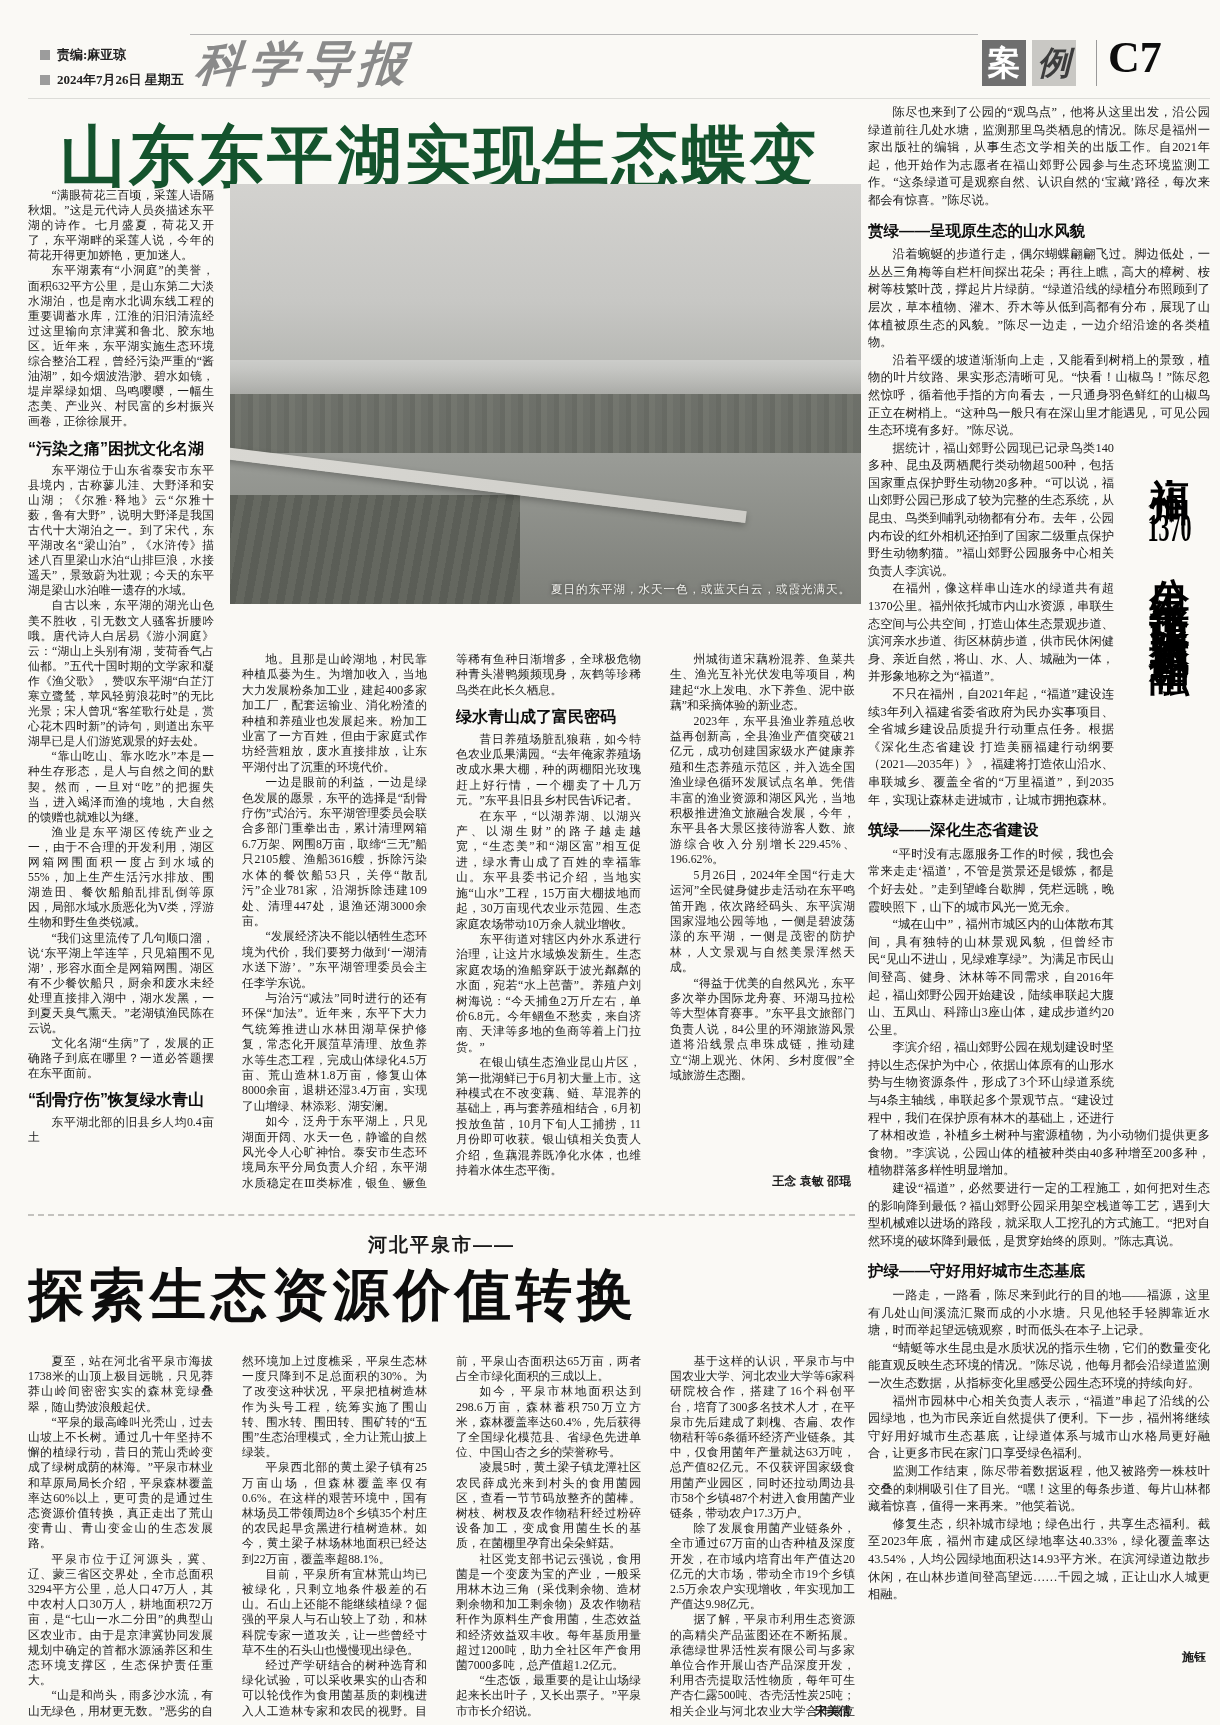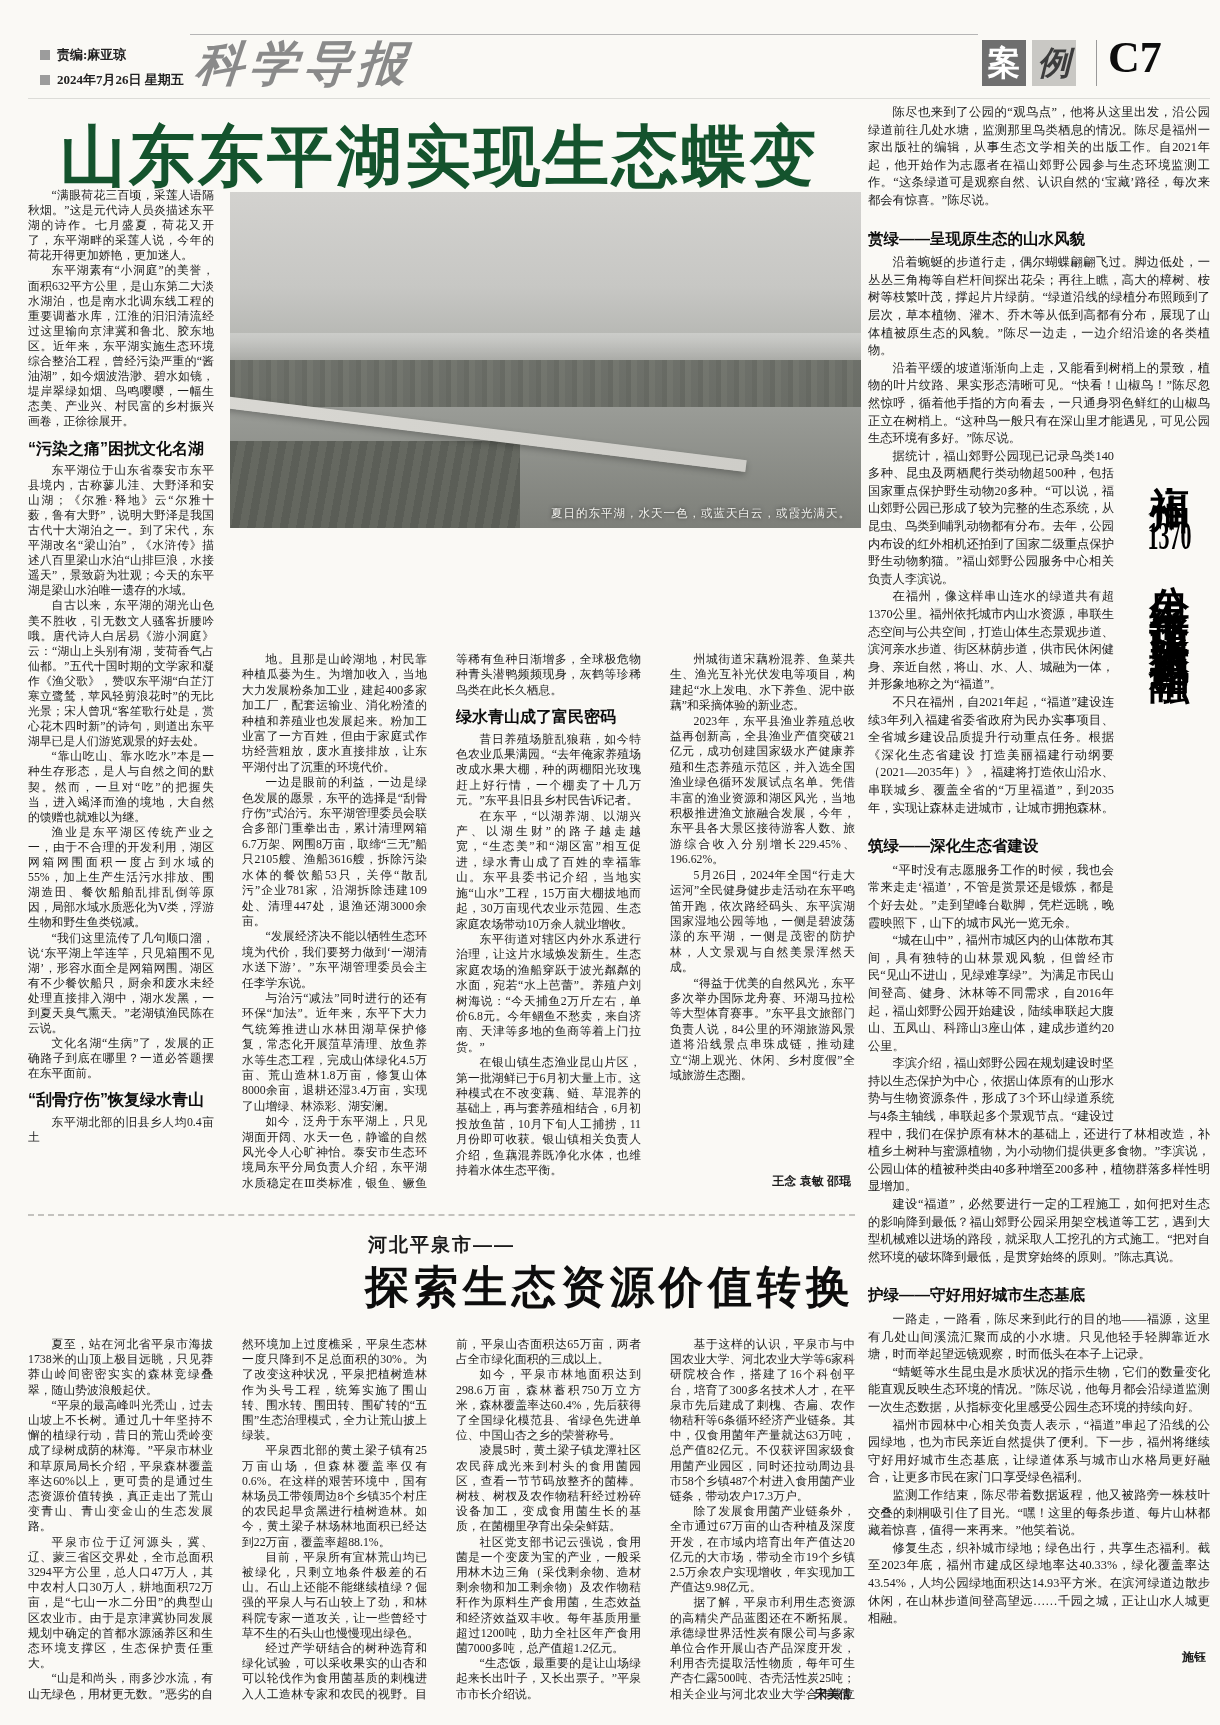--- a/index.html
+++ b/index.html
@@ -24,51 +24,51 @@
   
   .main-headline{position:absolute;left:60px;top:112px;width:724px;text-align:center;
                  font-family:"Liberation Sans","DejaVu Sans",sans-serif;font-size:66px;font-weight:900;
                  letter-spacing:3px;color:#14532d;white-space:nowrap}
   .col1{position:absolute;left:28px;top:188px;width:186px;height:1004px;overflow:hidden;
         font-size:11.8px;line-height:15.1px;text-align:justify}
   .para{text-indent:2em;margin:0}
   .subhead{font-family:"Liberation Sans","DejaVu Sans",sans-serif;font-weight:700;text-indent:0;
            font-size:16px;margin:11px 0 7px;color:#0d0d0d}
   
-  .photo{position:absolute;left:230px;top:192px;width:631px;height:336px;overflow:hidden;background:#ec4899}
+  .photo{position:absolute;left:230px;top:184px;width:631px;height:420px;overflow:hidden;background:#ec4899}
   .ph{position:absolute}
   .ph-sky{inset:0;background:linear-gradient(180deg,#d3d2cf 0%,#c7c7c4 28%,#b6b7b3 44%,#a3a4a0 52%,#90928d 62%,#7e807b 100%)}
   .ph-haze{left:0;top:42%;width:100%;height:9%;background:linear-gradient(180deg,rgba(255,255,255,.28),rgba(255,255,255,0))}
   .ph-forest{left:0;top:50%;width:100%;height:16%;opacity:.85;
      background:repeating-linear-gradient(90deg,#5e615a 0 5px,#6b6e66 5px 11px,#646760 11px 18px)}
   .ph-water{left:0;top:64%;width:100%;height:36%;background:linear-gradient(180deg,#9a9c97,#7d7f79)}
   .ph-trees2{left:0;top:74%;width:46%;height:26%;opacity:.9;
      background:repeating-linear-gradient(100deg,#565952 0 8px,#61645c 8px 16px)}
   .ph-dam{left:-4%;top:70%;width:86%;height:12px;transform:rotate(7deg);
      background:linear-gradient(90deg,#d9d8d3,#cecdc8);box-shadow:0 3px 6px rgba(0,0,0,.25)}
   .caption{position:absolute;right:10px;bottom:7px;color:#f3f3ef;font-size:11.5px;letter-spacing:1px;
            text-shadow:0 0 4px rgba(0,0,0,.7)}
   .flow3{position:absolute;left:242px;top:652px;width:613px;height:540px;overflow:hidden;
          columns:3;column-gap:29px;column-fill:auto;font-size:11.8px;line-height:15.4px;text-align:justify}
   .byline{font-weight:700;font-family:"Liberation Sans","DejaVu Sans",sans-serif}
   .byline-abs{position:absolute;right:4px;bottom:3px;font-size:12px}
   
   .right-art{position:absolute;left:868px;top:104px;width:342px;height:1566px;overflow:hidden;
              font-size:12.3px;line-height:17.6px;text-align:justify}
-  .right-art .subhead{font-size:15.5px;margin:20px 0 7px}
+  .right-art .subhead{font-size:15.5px;margin:12px 0 7px}
   .vhead{float:right;width:82px;height:652px;margin:6px 0 16px 14px;writing-mode:vertical-rl;
          text-orientation:upright;font-size:40px;line-height:82px;font-weight:900;letter-spacing:7px;
          color:#000;font-family:"Liberation Serif","DejaVu Serif",serif}
   .tcu{text-combine-upright:all;font-weight:900}
   
   .bottom-art{position:absolute;left:28px;top:1214px;width:827px;height:504px;overflow:hidden}
   .dash{border-top:2px dashed #c3c2be;margin-bottom:16px}
   .kicker{text-align:center;font-family:"Liberation Sans","DejaVu Sans",sans-serif;
           font-size:19px;font-weight:700;letter-spacing:2px;}
-  .bottom-headline{text-align:right;font-size:44px;font-weight:900;letter-spacing:5px;margin-bottom:20px;color:#0d0d0d}
+  .bottom-headline{text-align:left;font-size:56px;font-weight:900;letter-spacing:5px;margin-bottom:20px;color:#0d0d0d}
   .flow4{position:relative;columns:4;column-gap:29px;column-fill:auto;height:368px;overflow:hidden;
          font-size:11.8px;line-height:15.2px;text-align:justify}
 </style>
 </head>
 <body>
 
 <div class="page">
 
   <div class="hairline-top"></div>
   <div class="ed">

